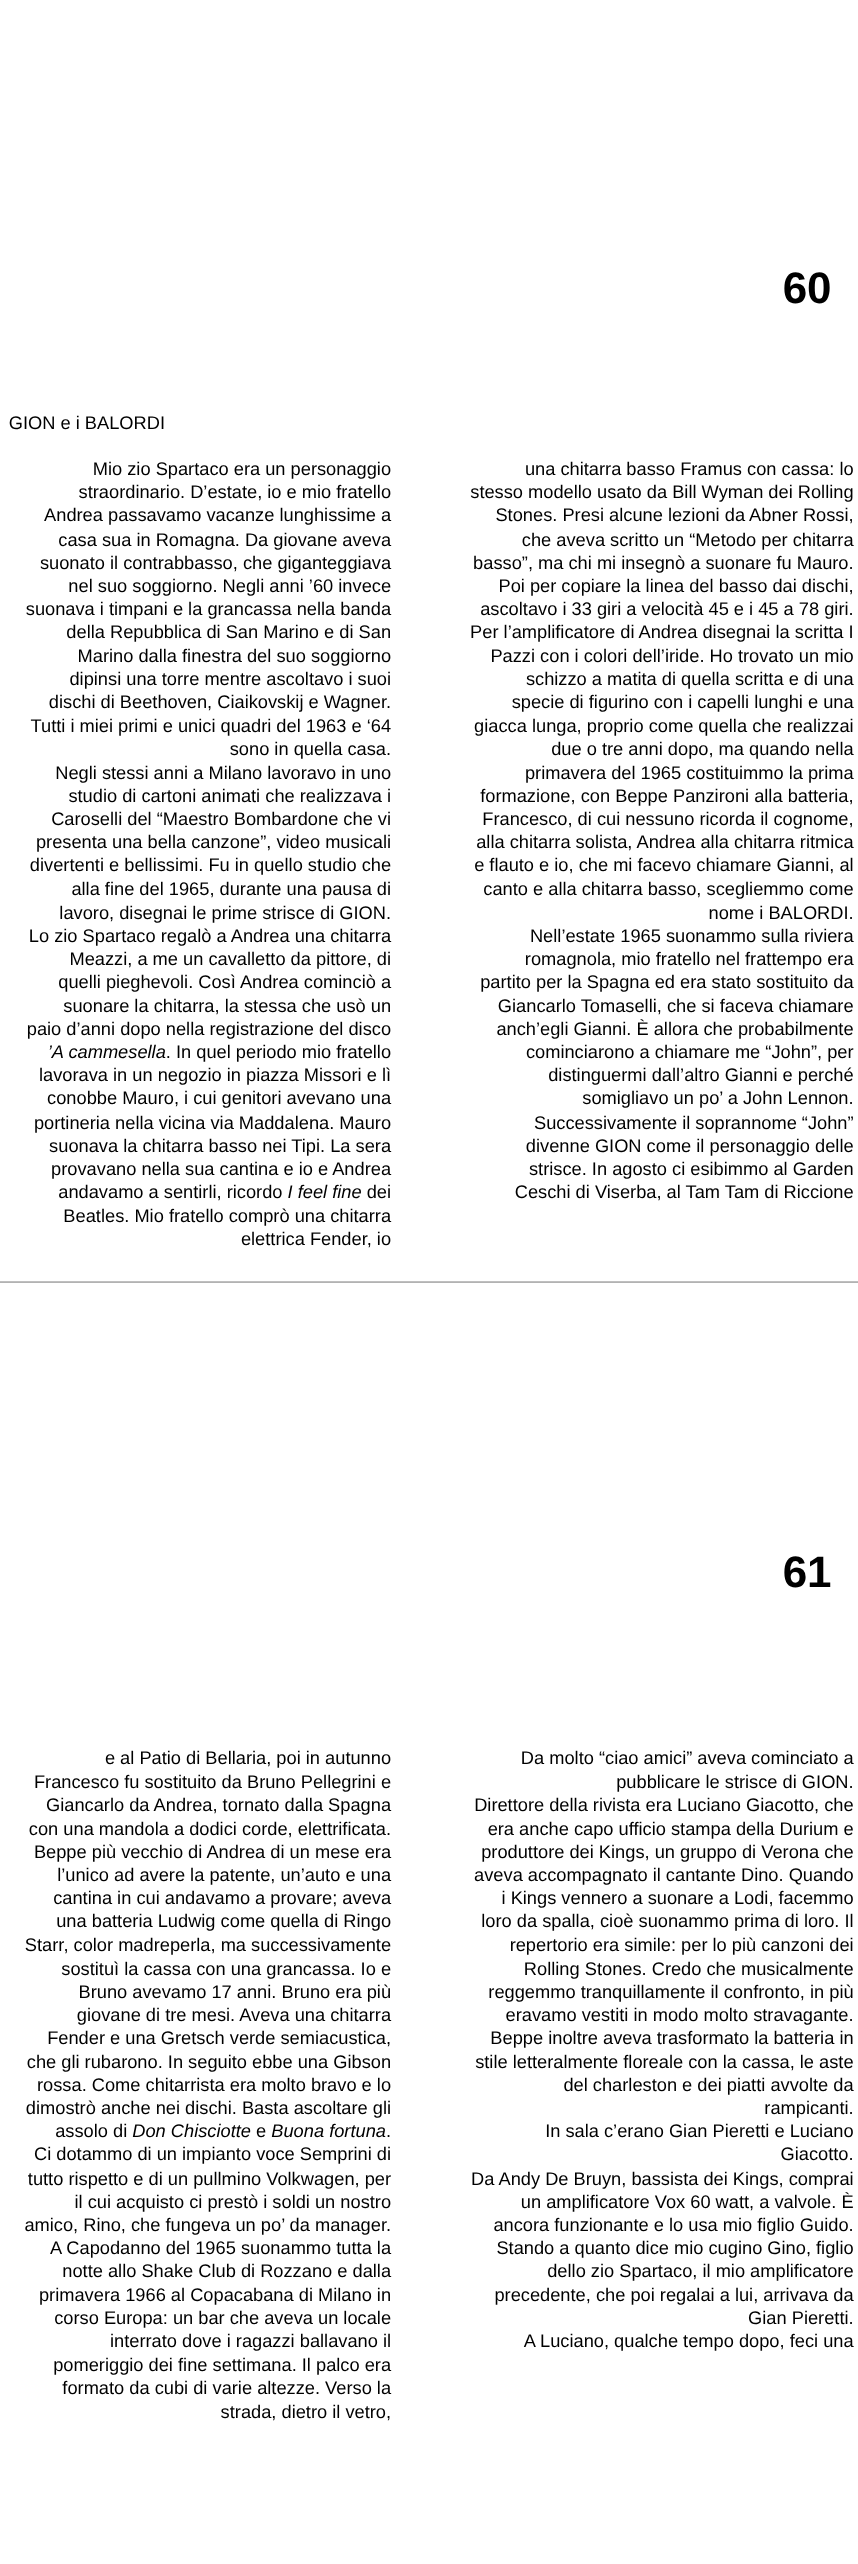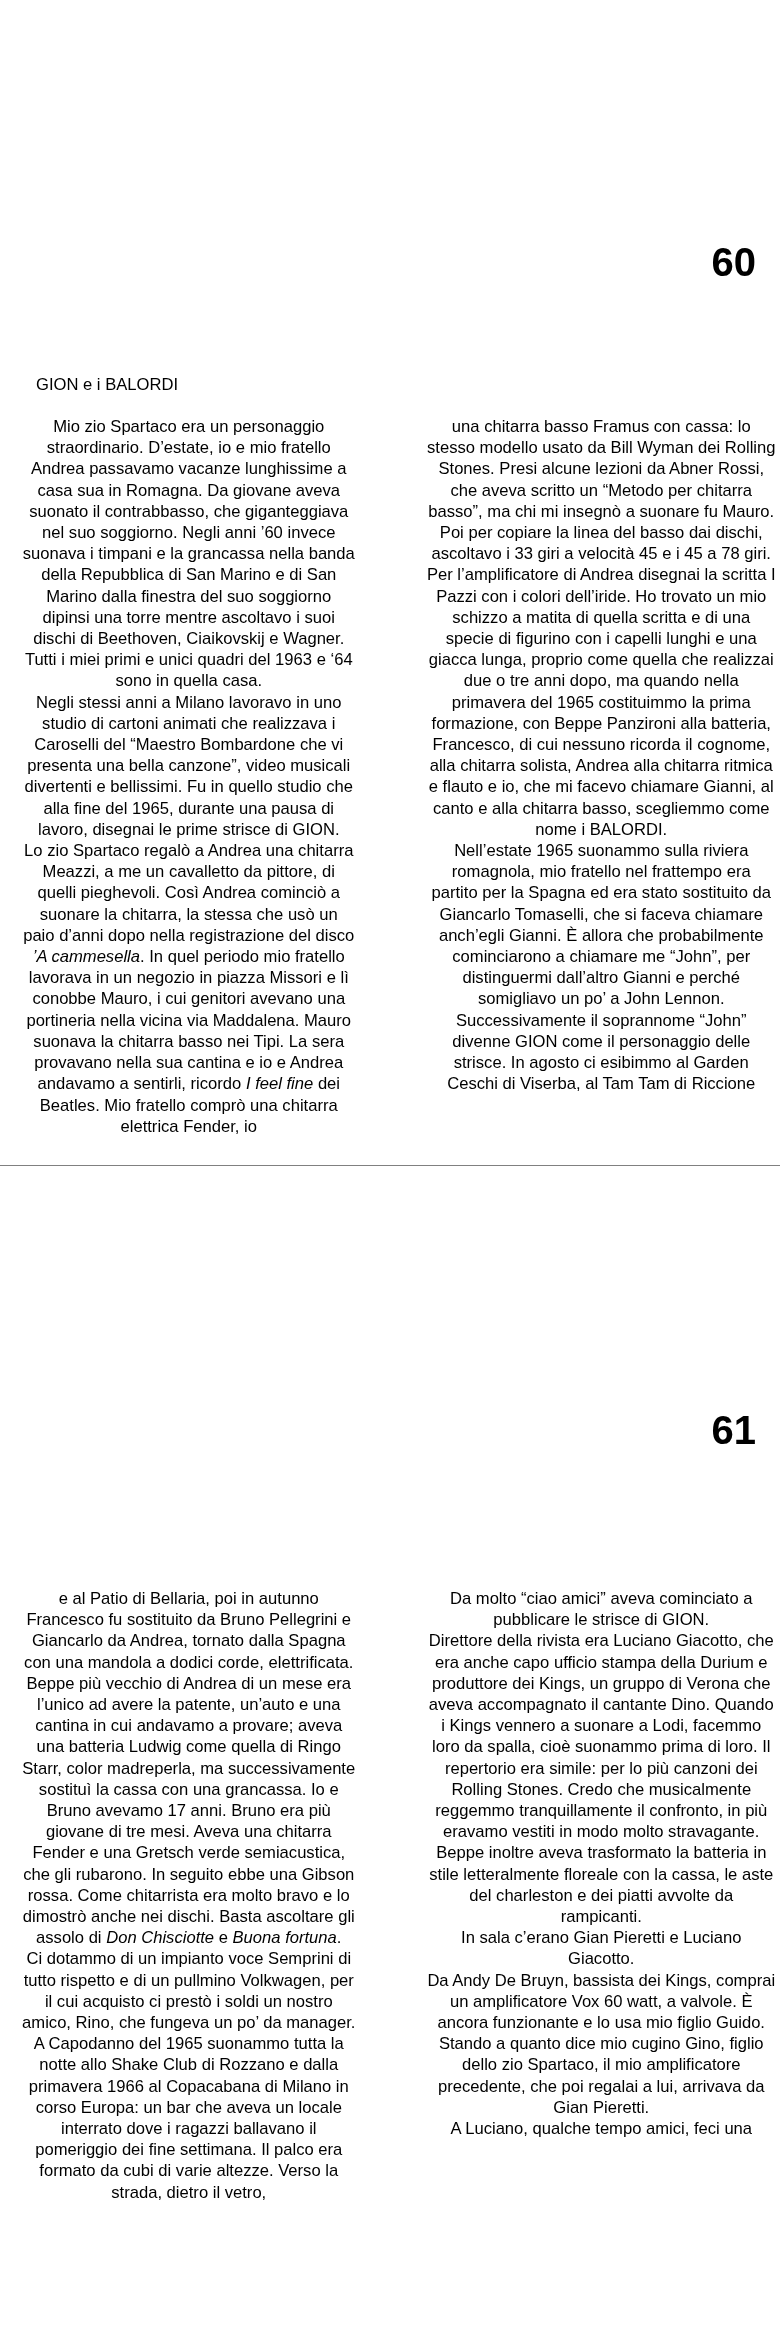--- a/index.html
+++ b/index.html
@@ -21,39 +21,39 @@
     font-size: 40px;
     font-weight: 700;
     line-height: 1;
     white-space: nowrap;
     margin-left: 40px;
   }
   #p60-num { top: 242px; }
   #p61-num { top: 1410px; }
   .doc-title {
     position: absolute;
-    left: 36px;
+    left: 8px;
     top: 374px;
     font-size: 16.6px;
     line-height: 21.2px;
   }
   .cols {
     position: absolute;
     left: 22px;
     width: 754px;
     display: flex;
     gap: 27px;
     align-items: flex-start;
   }
   #p60-cols { top: 416px; }
   #p61-cols { top: 1588px; }
   .col {
     font-size: 16.6px;
     line-height: 21.2px;
-    text-align: center;
+    text-align: right;
   }
   .col-left  { width: 355px; }
   .col-right { width: 372px; margin-left: 44px; }
   .para { margin: 0; padding: 0; }
   .para em { font-style: italic; }
   .divider {
     position: absolute;
     left: 0;
     top: 1165px;
     width: 780px;
@@ -89,15 +89,15 @@
   <div class="col col-left">
       <div class="para"><span>e al Patio di Bellaria, poi in autunno Francesco fu sostituito da Bruno Pellegrini e Giancarlo da Andrea, tornato dalla Spagna con una mandola a dodici corde, elettrificata.</span></div>
       <div class="para"><span>Beppe più vecchio di Andrea di un mese era l’unico ad avere la patente, un’auto e una cantina in cui andavamo a provare; aveva una batteria Ludwig come quella di Ringo Starr, color madreperla, ma successivamente sostituì la cassa con una grancassa. Io e Bruno avevamo 17 anni. Bruno era più giovane di tre mesi. Aveva una chitarra Fender e una Gretsch verde semiacustica, che gli rubarono. In seguito ebbe una Gibson rossa. Come chitarrista era molto bravo e lo dimostrò anche nei dischi. Basta ascoltare gli assolo di </span><em>Don Chisciotte</em><span> e </span><em>Buona fortuna</em><span>.</span></div>
       <div class="para"><span>Ci dotammo di un impianto voce Semprini di tutto rispetto e di un pullmino Volkwagen, per il cui acquisto ci prestò i soldi un nostro amico, Rino, che fungeva un po’ da manager. A Capodanno del 1965 suonammo tutta la notte allo Shake Club di Rozzano e dalla primavera 1966 al Copacabana di Milano in corso Europa: un bar che aveva un locale interrato dove i ragazzi ballavano il pomeriggio dei fine settimana. Il palco era formato da cubi di varie altezze. Verso la strada, dietro il vetro,</span></div>
     </div>
   <div class="col col-right">
       <div class="para"><span>Da molto “ciao amici” aveva cominciato a pubblicare le strisce di GION.</span></div>
       <div class="para"><span>Direttore della rivista era Luciano Giacotto, che era anche capo ufficio stampa della Durium e produttore dei Kings, un gruppo di Verona che aveva accompagnato il cantante Dino. Quando i Kings vennero a suonare a Lodi, facemmo loro da spalla, cioè suonammo prima di loro. Il repertorio era simile: per lo più canzoni dei Rolling Stones. Credo che musicalmente reggemmo tranquillamente il confronto, in più eravamo vestiti in modo molto stravagante. Beppe inoltre aveva trasformato la batteria in stile letteralmente floreale con la cassa, le aste del charleston e dei piatti avvolte da rampicanti.</span></div>
       <div class="para"><span>In sala c’erano Gian Pieretti e Luciano Giacotto.</span></div>
       <div class="para"><span>Da Andy De Bruyn, bassista dei Kings, comprai un amplificatore Vox 60 watt, a valvole. È ancora funzionante e lo usa mio figlio Guido. Stando a quanto dice mio cugino Gino, figlio dello zio Spartaco, il mio amplificatore precedente, che poi regalai a lui, arrivava da Gian Pieretti.</span></div>
-      <div class="para"><span>A Luciano, qualche tempo amici, feci una</span></div>
+      <div class="para"><span>A Luciano, qualche tempo dopo, feci una</span></div>
     </div>
 </div>
 
 </body></html>

